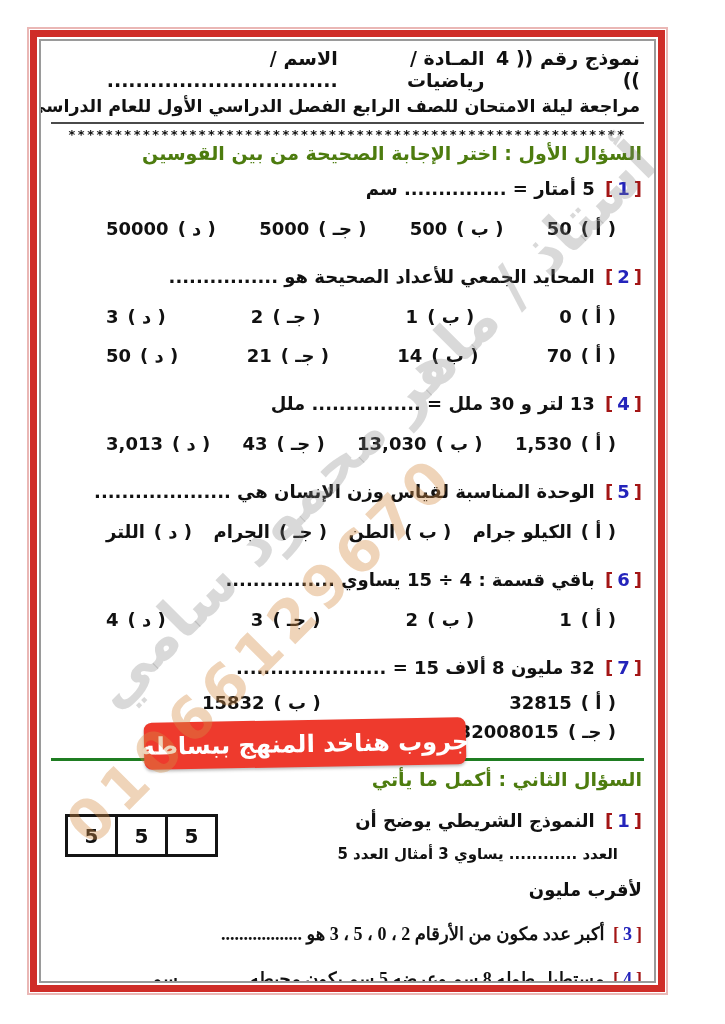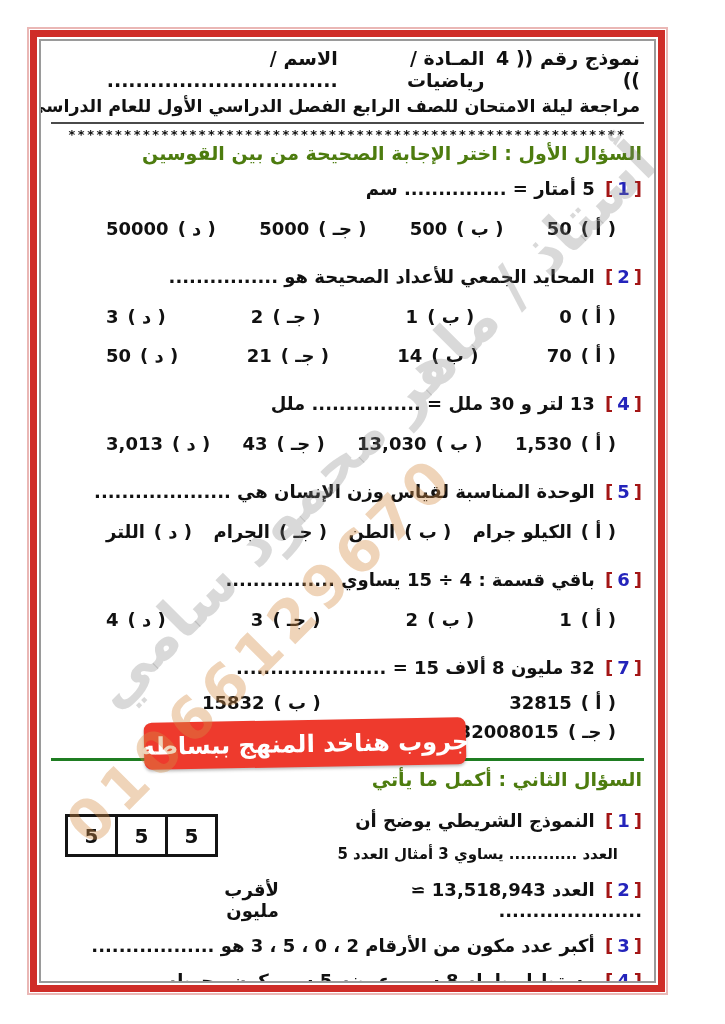--- a/index.html
+++ b/index.html
@@ -49,21 +49,21 @@
   .q1-text{flex:1;}
   .q-line2{font-size:15px;font-weight:bold;margin:2px 26px 4px 0;}
   .bar-model{display:flex;direction:ltr;margin:8px 14px 0 14px;}
   .bar-cell{
     width:47px;height:37px;border:3px solid #141414;margin-left:-3px;
     display:flex;align-items:center;justify-content:center;
     font-size:20px;font-weight:bold;background:#fff;box-sizing:content-box;
   }
   .bar-cell:first-child{margin-left:0;}
   .q2-row{display:flex;font-size:18px;font-weight:bold;margin:12px 2px;padding-left:118px;justify-content:space-between;}
-  .simple-q{font-size:18px;font-weight:bold;margin:14px 2px;}
+  .simple-q{font-size:18px;font-weight:bold;margin:23px 2px;font-family:Liberation Serif, serif;}
   
   .wm{position:absolute;z-index:3;pointer-events:none;white-space:nowrap;font-weight:bold;text-align:center;}
   .wm-name{left:-45px;top:345px;width:760px;font-size:60px;color:rgba(128,128,128,.30);transform:rotate(-45deg);}
   .wm-phone{left:-170px;top:575px;width:780px;font-size:58px;letter-spacing:7px;color:rgba(214,142,72,.38);transform:rotate(-45deg);direction:ltr;}
 </style>
 </head>
 <body>
 
 <div class="frame">
   <div class="inner">
@@ -274,24 +274,20 @@
           <div class="q-line2">العدد ............ يساوي 3 أمثال العدد 5</div>
         </div>
         <div class="bar-model">
           <span class="bar-cell">5</span>
           <span class="bar-cell">5</span>
           <span class="bar-cell">5</span>
         </div>
       </div>
 
       <div class="q2-row">
-        <span>
-          <span class="brk">[</span><span class="qnum">2</span><span class="brk">]</span>
-          <span class="qtext">العدد 13,518,943 ≃ .....................</span>
-        </span>
         <span>لأقرب مليون</span>
       </div>
 
       <div class="simple-q">
         <span class="brk">[</span><span class="qnum">3</span><span class="brk">]</span>
         <span class="qtext">أكبر عدد مكون من الأرقام  2 ، 0 ، 5 ، 3  هو ..................</span>
       </div>
 
       <div class="simple-q">
         <span class="brk">[</span><span class="qnum">4</span><span class="brk">]</span>

